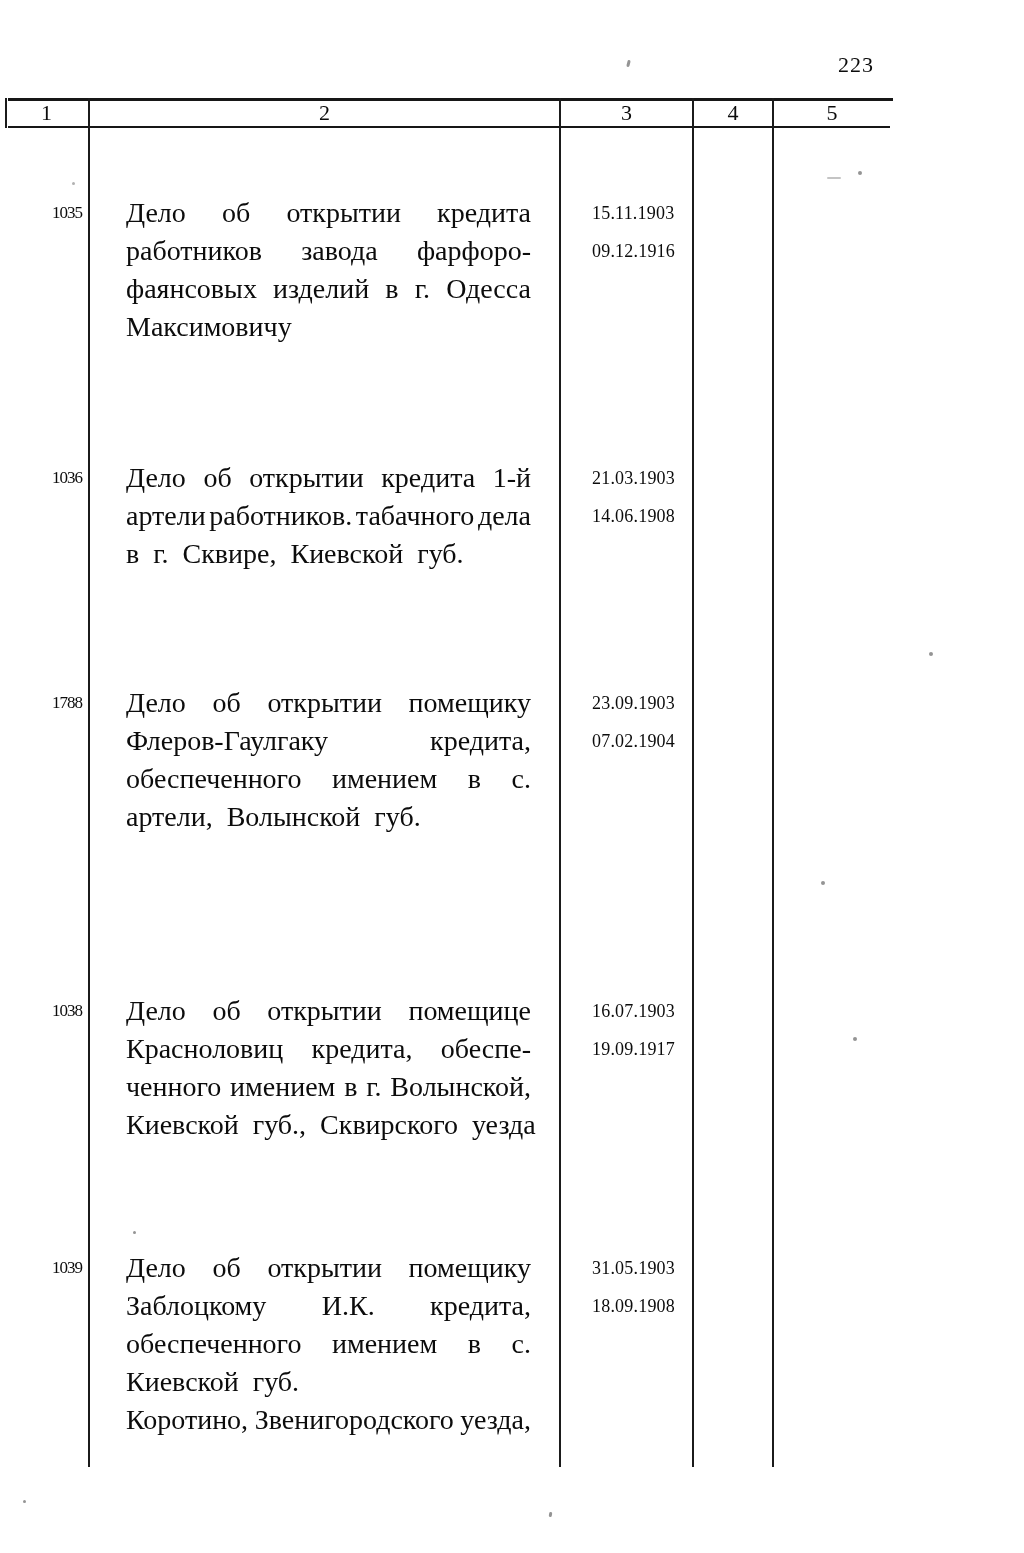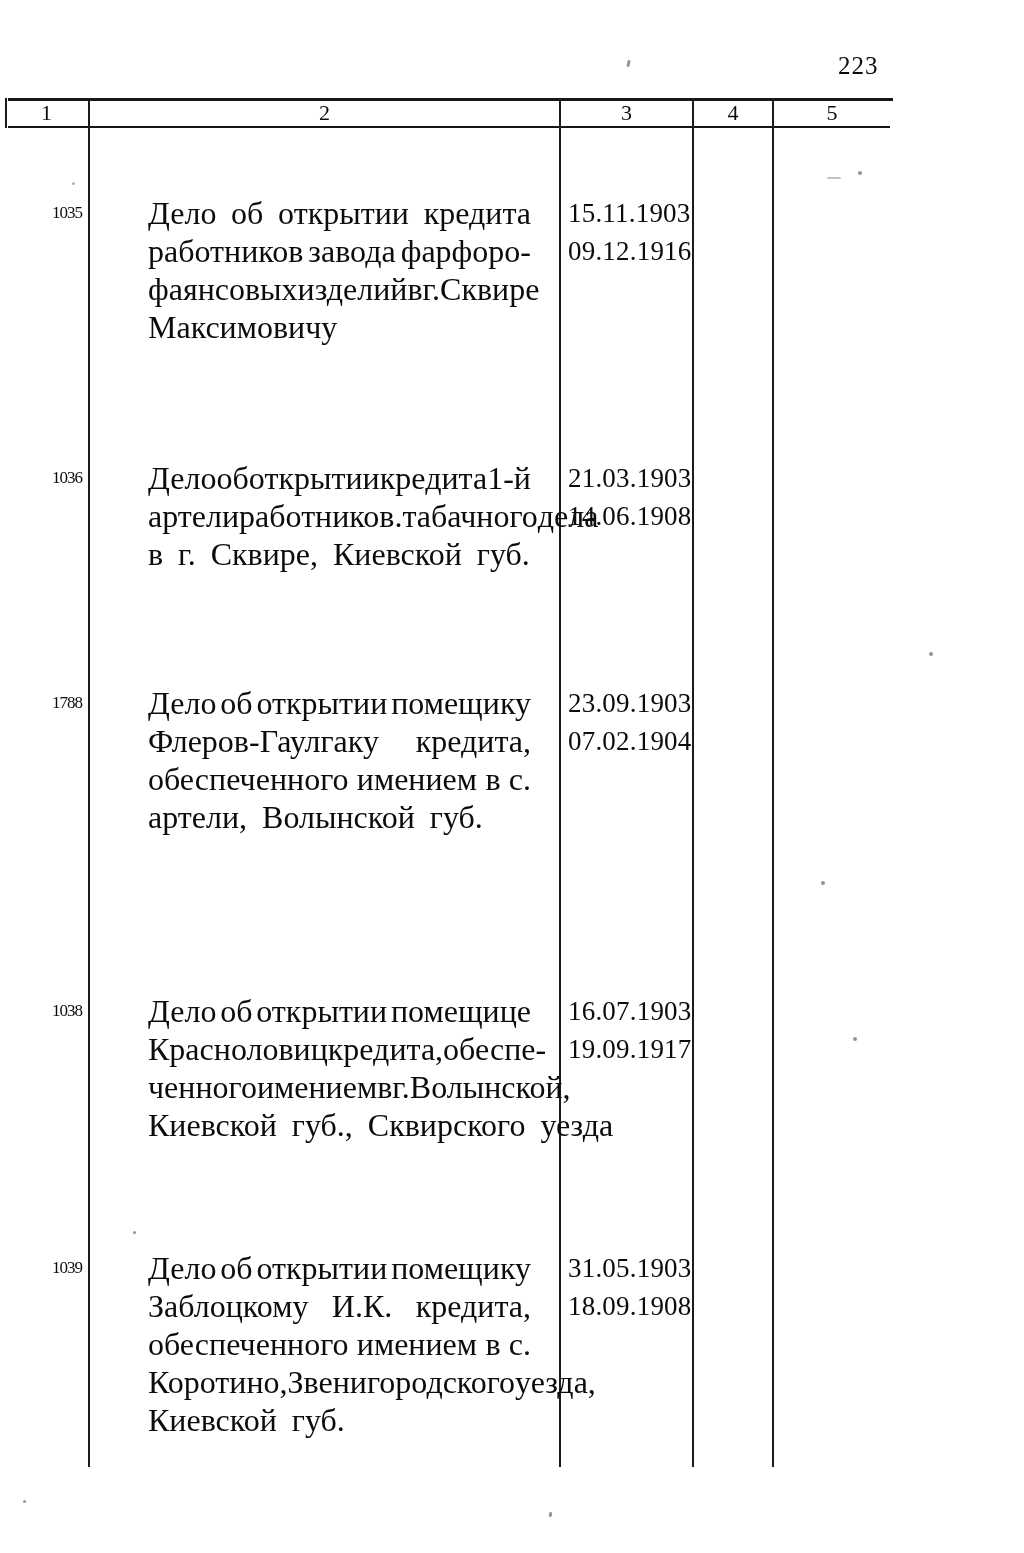--- a/index.html
+++ b/index.html
@@ -7,21 +7,21 @@
     width:1024px;height:1553px;
     background:#ffffff;
     font-family:"Liberation Serif","DejaVu Serif",serif;
     color:#0c0c0c;
     position:relative;
     overflow:hidden;
   }
   
   .pagenum{
     position:absolute;top:52px;left:838px;width:60px;
-    font-size:25px;letter-spacing:1px;text-align:left;
+    font-size:22px;letter-spacing:1px;text-align:left;
   }
   
   .rule{position:absolute;background:#171717;}
   .rule-top{left:8px;top:98px;width:885px;height:3px;}
   .rule-headbot{left:8px;top:126px;width:882px;height:2px;}
   .vline{position:absolute;top:98px;height:1369px;width:2px;background:#1b1b1b;}
   .v-stub{position:absolute;left:5px;top:98px;height:30px;width:2px;background:#1b1b1b;}
   .v1{left:88px;}
   .v2{left:559px;}
   .v3{left:692px;}
@@ -44,24 +44,24 @@
   .row:nth-child(3){top:684px;}
   .row:nth-child(4){top:992px;}
   .row:nth-child(5){top:1249px;}
   .no{
     position:absolute;left:8px;width:74px;top:0;
     text-align:right;font-size:17px;line-height:38px;
     letter-spacing:-1px;
   }
   .desc{position:absolute;left:126px;width:405px;top:0;}
   .dates{position:absolute;left:568px;width:132px;top:0;}
-  .line{height:38px;font-size:32px;line-height:38px;white-space:nowrap;margin-left:22px;}
+  .line{height:38px;font-size:28px;line-height:38px;white-space:nowrap;}
   .line.just{display:flex;justify-content:space-between;}
   .line.last{word-spacing:7px;}
-  .dline{height:38px;font-size:27px;line-height:38px;letter-spacing:0.2px;}
+  .dline{height:38px;font-size:18px;line-height:38px;letter-spacing:0.2px;margin-left:24px;}
   
   .speck{position:absolute;background:#3c3c3c;border-radius:50%;width:4px;height:4px;opacity:.55;}
   .sp1{left:627px;top:60px;width:3px;height:7px;border-radius:2px;transform:rotate(14deg);}
   .sp2{left:858px;top:171px;}
   .sp3{left:929px;top:652px;}
   .sp4{left:821px;top:881px;}
   .sp5{left:853px;top:1037px;}
   .sp6{left:133px;top:1231px;width:3px;height:3px;}
   .sp7{left:549px;top:1512px;width:3px;height:5px;border-radius:2px;transform:rotate(10deg);}
   .sp8{left:23px;top:1500px;width:3px;height:3px;}
@@ -100,21 +100,21 @@
         <div class="line just">
           <span>работников</span>
           <span>завода</span>
           <span>фарфоро-</span>
         </div>
         <div class="line just">
           <span>фаянсовых</span>
           <span>изделий</span>
           <span>в</span>
           <span>г.</span>
-          <span>Сквире</span>
+          <span>Одесса</span>
         </div>
         <div class="line last">Максимовичу</div>
       </div>
       <div class="dates">
         <div class="dline">15.11.1903</div>
         <div class="dline">09.12.1916</div>
       </div>
     </div>
     <div class="row">
       <div class="no">1036</div>
@@ -206,26 +206,26 @@
           <span>Заблоцкому</span>
           <span>И.К.</span>
           <span>кредита,</span>
         </div>
         <div class="line just">
           <span>обеспеченного</span>
           <span>имением</span>
           <span>в</span>
           <span>с.</span>
         </div>
+        <div class="line last">Киевской губ.</div>
         <div class="line just">
           <span>Коротино,</span>
           <span>Звенигородского</span>
           <span>уезда,</span>
         </div>
-        <div class="line last">Киевской губ.</div>
       </div>
       <div class="dates">
         <div class="dline">31.05.1903</div>
         <div class="dline">18.09.1908</div>
       </div>
     </div>
   </div>
 
 <div class="speck sp1"></div>
 <div class="speck sp2"></div>

